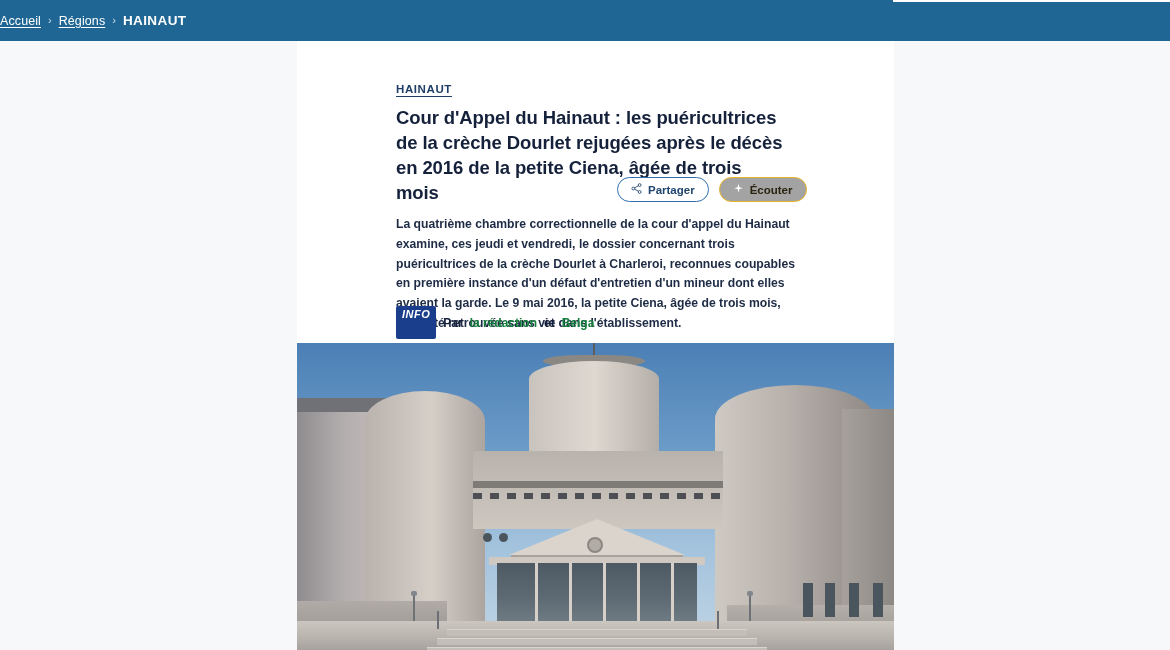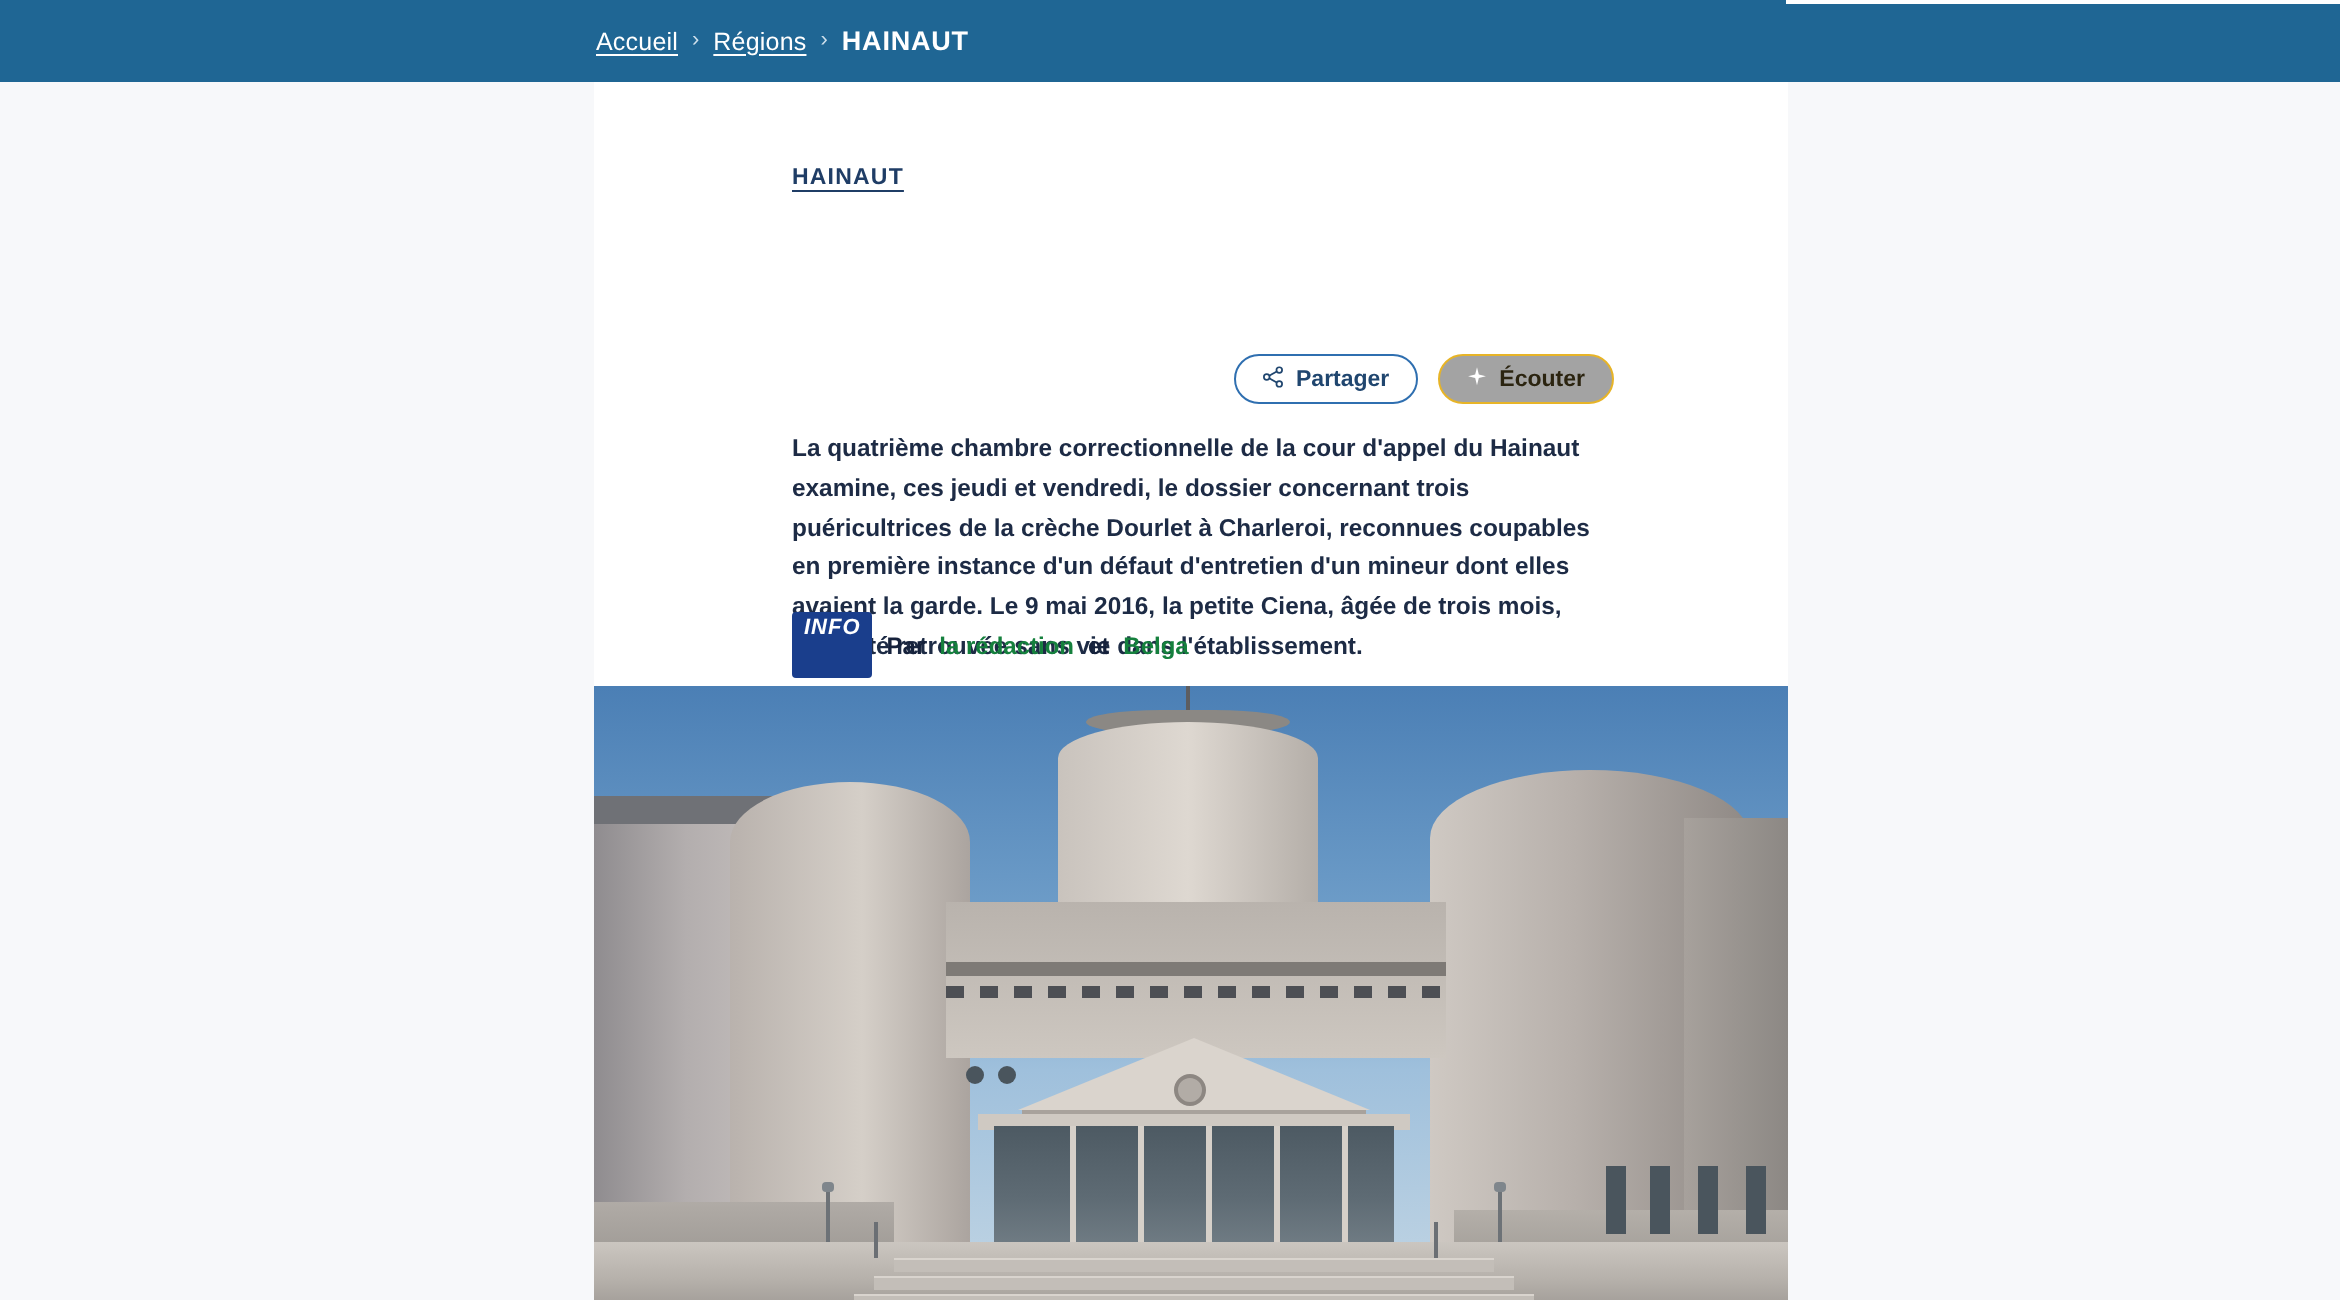--- a/index.html
+++ b/index.html
@@ -26,21 +26,20 @@
     top: 0;
     left: 0;
     width: 1170px;
     height: 41px;
     background: #1f6694;
     display: flex;
     align-items: center;
   }
   .topbar-inner {
     width: 100%;
-    padding-left: 298px;
     display: flex;
     align-items: center;
     gap: 7px;
   }
   .crumb {
     color: #ffffff;
     font-size: 12.5px;
     letter-spacing: .1px;
     text-decoration: underline;
     text-underline-offset: 2px;
@@ -407,20 +406,21 @@
       <span class="crumb-sep">›</span>
       <span class="crumb-current">HAINAUT</span>
     </div>
   </div>
 
   <div class="content">
     <div class="article">
 
       <a class="kicker">HAINAUT</a>
 
+      <h1 class="headline">Cour d'Appel du Hainaut : les puéricultrices de la crèche Dourlet rejugées après le décès en 2016 de la petite Ciena, âgée de trois mois</h1>
 
 
       <div class="actions">
         <div class="btn btn-share">
           <span>
             <svg width="11" height="11" viewBox="0 0 14 14" fill="none">
               <circle cx="11" cy="2.6" r="1.8" stroke="#20466f" stroke-width="1.1"></circle>
               <circle cx="3" cy="7" r="1.8" stroke="#20466f" stroke-width="1.1"></circle>
               <circle cx="11" cy="11.4" r="1.8" stroke="#20466f" stroke-width="1.1"></circle>
               <path d="M4.6 6.2 9.4 3.5M4.6 7.8l4.8 2.7" stroke="#20466f" stroke-width="1.1"></path>

